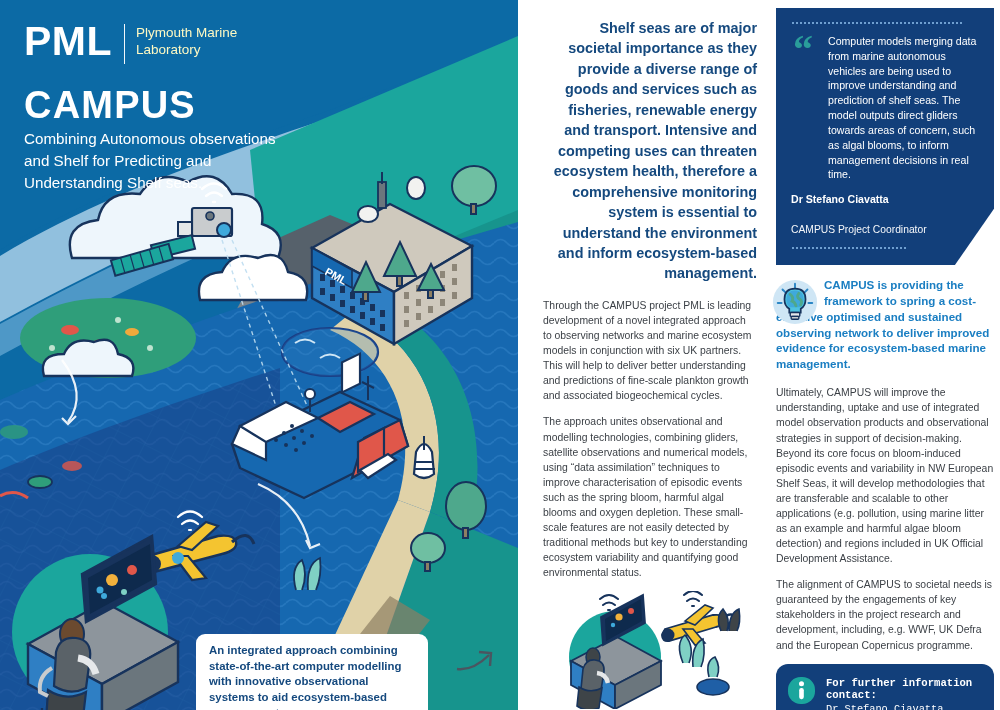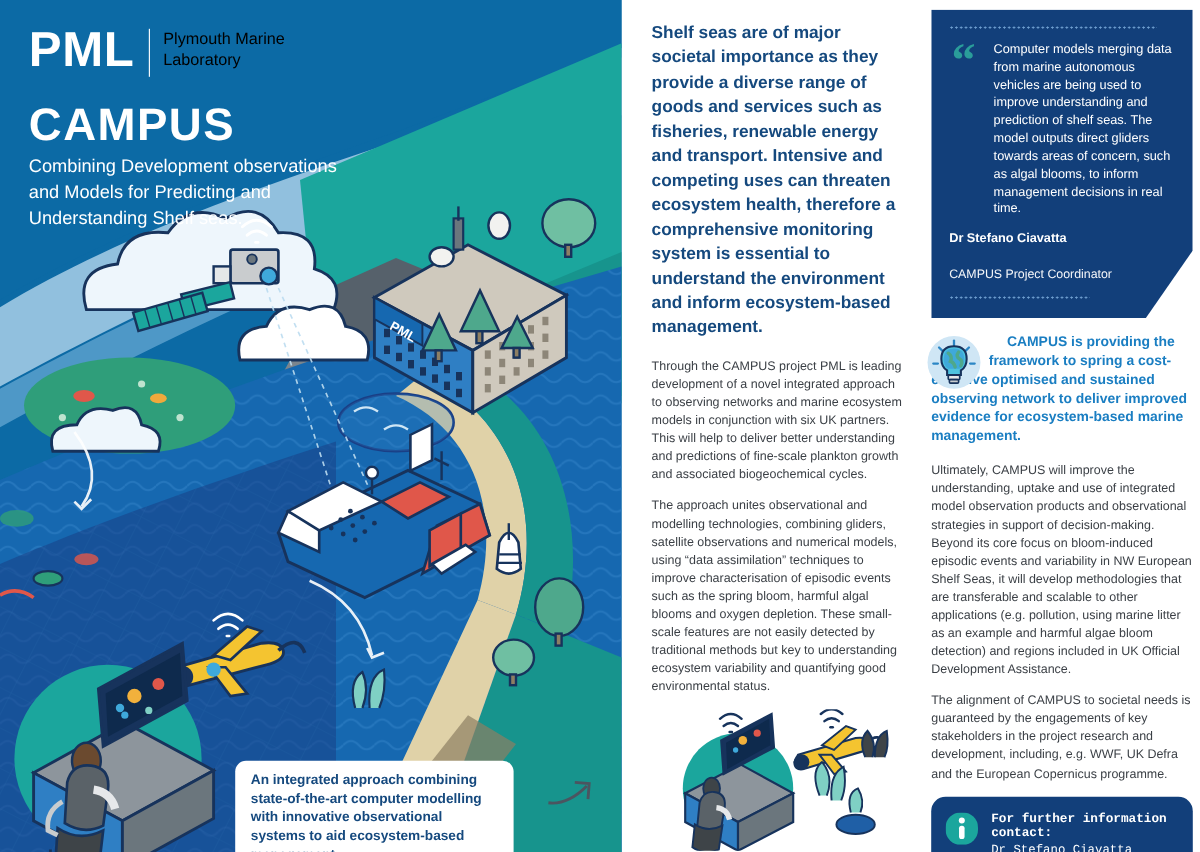--- a/index.html
+++ b/index.html
@@ -16,21 +16,21 @@
   .left-panel {
     position: absolute; left: 0; top: 0; width: 518px; height: 710px;
     background: #0c6aa5; overflow: hidden;
   }
   .logo-block { position: absolute; left: 24px; top: 22px; display: flex; align-items: flex-start; }
   .logo-pml {
     color: #fff; font-weight: bold; font-size: 41px; letter-spacing: 0.5px;
     line-height: 0.95; font-family: "Liberation Sans", sans-serif;
   }
   .logo-rule { width: 1px; background: #fff; margin: 2px 11px 0 12px; height: 40px; opacity: .95; }
-  .logo-sub { color: #000000; font-size: 13.5px; line-height: 1.25; padding-top: 3px; font-weight: 400; }
+  .logo-sub { color: #fef9c3; font-size: 13.5px; line-height: 1.25; padding-top: 3px; font-weight: 400; }
 
   .title-campus {
     position: absolute; left: 24px; top: 84px; color: #fff;
     font-size: 38px; font-weight: bold; letter-spacing: 1.2px; text-align: center;
   }
   .title-sub {
     position: absolute; left: 24px; top: 128px; color: #fff;
     font-size: 15.2px; line-height: 1.45; width: 280px; font-weight: 400;
   }
 
@@ -42,20 +42,21 @@
     color: #15497e; font-size: 11.4px; line-height: 1.37; font-weight: bold;
     z-index: 9;
   }
   .caption-arrow { position: absolute; left: 455px; top: 645px; z-index: 9; }
 
   
   .mid-col { position: absolute; left: 543px; top: 18px; width: 214px; }
   .lede {
     color: #15497e; font-size: 14.4px; line-height: 1.42; font-weight: bold;
     margin-bottom: 14px;
+    text-align: right;
   }
   .body-p {
     color: #3a3f45; font-size: 10.4px; line-height: 1.45; margin-bottom: 11px;
   }
   .mid-illu { margin: 6px 0 9px 0; height: 118px; position: relative; }
 
   
   .right-col { position: absolute; left: 776px; top: 8px; width: 218px; }
 
   .quote-box {
@@ -74,21 +75,21 @@
   }
   .quote-text { font-size: 10.6px; line-height: 1.4; margin-left: 37px; }
   .quote-name { font-size: 10.6px; font-weight: bold; margin-top: 11px; clear: both; }
   .quote-role { font-size: 10.3px; margin-top: 19px; opacity: .96; }
 
   .highlight-block { position: relative; min-height: 96px; margin-bottom: 12px; }
   .bulb-icon { position: absolute; left: -4px; top: 2px; width: 46px; height: 46px; }
   .highlight-text {
     color: #1a7ec2; font-size: 11.6px; line-height: 1.36; font-weight: bold;
   }
-  .highlight-text .ind1 { padding-left: 48px; display: block; text-align: center; }
+  .highlight-text .ind1 { padding-left: 48px; display: block; }
   .highlight-text .ind2 { padding-left: 48px; display: block; }
 
   .contact-box {
     background: #123f7a; color: #fff; border-radius: 12px;
     padding: 13px 14px 14px 14px; position: relative; min-height: 92px;
   }
   .info-icon { position: absolute; left: 12px; top: 13px; width: 27px; height: 27px; }
   .contact-inner { padding-left: 36px; font-family: Liberation Mono, monospace; }
   .contact-h { font-size: 10.6px; font-weight: bold; margin-bottom: 2px; }
   .contact-l { font-size: 10.3px; line-height: 1.33; }
@@ -331,21 +332,21 @@
     <div class="logo-block">
       <div class="logo-pml">PML</div>
       <div class="logo-rule"></div>
       <div class="logo-sub">
         <div>Plymouth Marine</div>
         <div>Laboratory</div>
       </div>
     </div>
 
     <div class="title-campus">CAMPUS</div>
-    <div class="title-sub">Combining Development observations and Models for Predicting and Understanding Shelf seas.</div>
+    <div class="title-sub">Combining Autonomous observations and Shelf for Predicting and Understanding Shelf seas.</div>
 
     <div class="caption-box">An integrated approach combining state-of-the-art computer modelling with innovative observational systems to aid ecosystem-based management.</div>
     <svg class="caption-arrow" width="44" height="30" viewBox="0 0 44 30">
       <path d="M2 24 q16 2 32 -14" fill="none" stroke="#4b5560" stroke-width="2.4"></path>
       <path d="M24 7 L36 8 L35 21" fill="none" stroke="#4b5560" stroke-width="2.4"></path>
     </svg>
   </div>
 
   <div class="mid-col">
     <div class="lede">Shelf seas are of major societal importance as they provide a diverse range of goods and services such as fisheries, renewable energy and transport. Intensive and competing uses can threaten ecosystem health, therefore a comprehensive monitoring system is essential to understand the environment and inform ecosystem-based management.</div>

